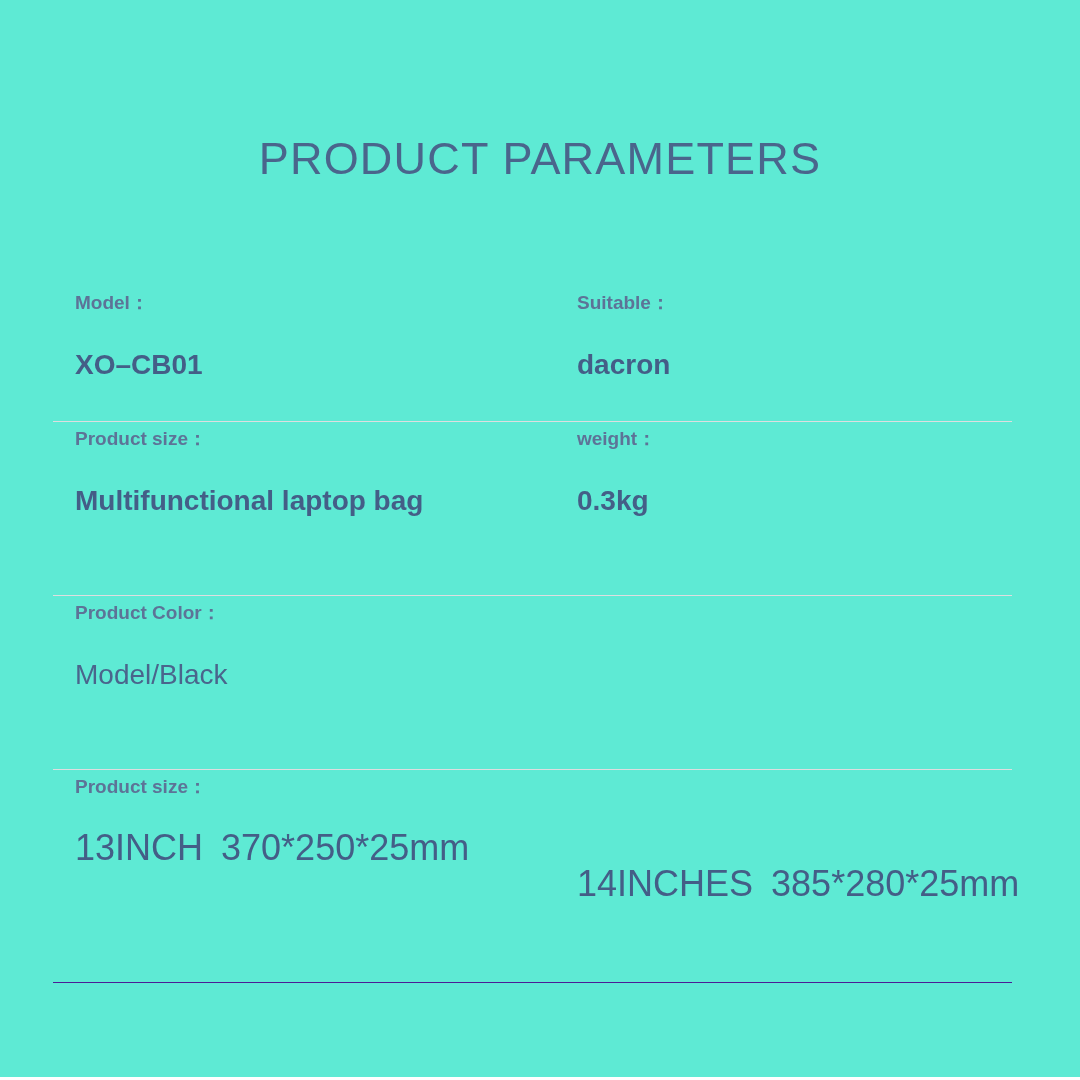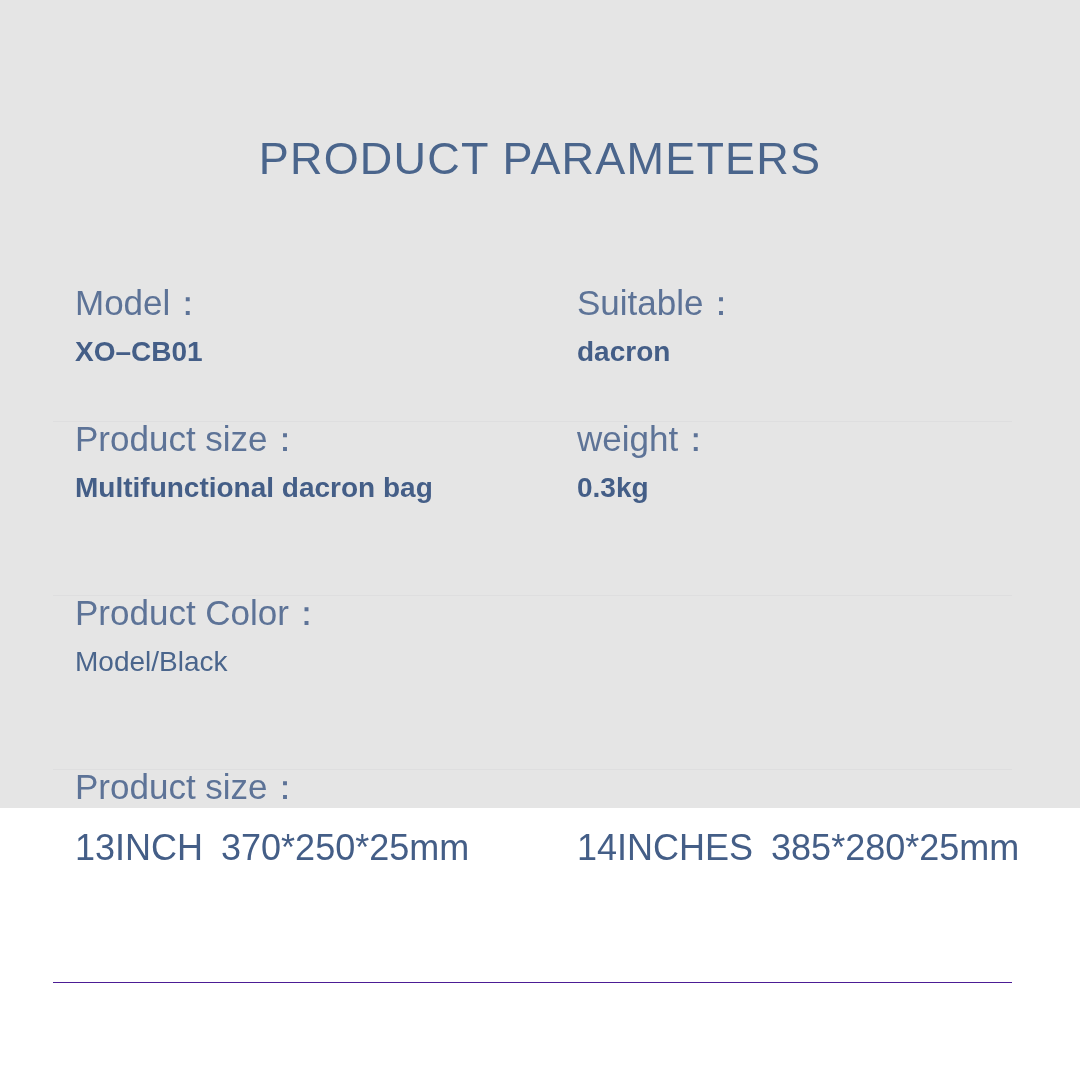--- a/index.html
+++ b/index.html
@@ -11,22 +11,22 @@
     height: 1080px;
     background: #ffffff;
     font-family: "Liberation Sans", sans-serif;
     -webkit-font-smoothing: antialiased;
     overflow: hidden;
   }
 
   .page {
     position: relative;
     width: 1080px;
-    height: 808px;
-    background: #e5e5e5;
+    height: 1077px;
+    background: #5eead4;
   }
 
   
   .page-title {
     position: absolute;
     left: 0;
     top: 129px;
     width: 1080px;
     text-align: center;
     font-size: 45px;
@@ -69,49 +69,49 @@
   }
   .cell-left  { width: 524px; padding-left: 22px; }
   .cell-right { width: 435px; }
 
   .cell-full {
     width: 959px;
     padding-left: 22px;
   }
 
   .spec-label {
-    font-size: 35px;
+    font-size: 19px;
     line-height: 34px;
-    font-weight: 400;
+    font-weight: 700;
     color: #5d7397;
     white-space: nowrap;
   }
 
   .spec-value {
-    margin-top: 14px;
+    margin-top: 27px;
     font-size: 28px;
     line-height: 36px;
     font-weight: 700;
     color: #445e87;
     white-space: nowrap;
   }
 
   .spec-value.light {
     font-weight: 400;
     color: #4a658c;
   }
 
   
   .size-values {
     display: flex;
     flex-direction: row;
     margin-top: 26px;
   }
   .size-values .size-col-a { width: 502px; }
-  .size-values .size-col-b { width: 435px; }
+  .size-values .size-col-b { width: 435px; margin-top: 36px; }
 
   .size-value {
     font-size: 36px;
     line-height: 36px;
     font-weight: 400;
     color: #445e87;
     white-space: nowrap;
   }
   .size-value .sz-unit { }
   .size-value .sz-dims { }
@@ -136,21 +136,21 @@
           <div class="spec-label">Suitable：</div>
           <div class="spec-value">dacron</div>
         </div>
       </div>
     </div>
 
     <div class="spec-row row-b">
       <div class="cells">
         <div class="cell cell-left">
           <div class="spec-label">Product size：</div>
-          <div class="spec-value">Multifunctional dacron bag</div>
+          <div class="spec-value">Multifunctional laptop bag</div>
         </div>
         <div class="cell cell-right">
           <div class="spec-label">weight：</div>
           <div class="spec-value">0.3kg</div>
         </div>
       </div>
     </div>
 
     <div class="spec-row row-c">
       <div class="cells">

